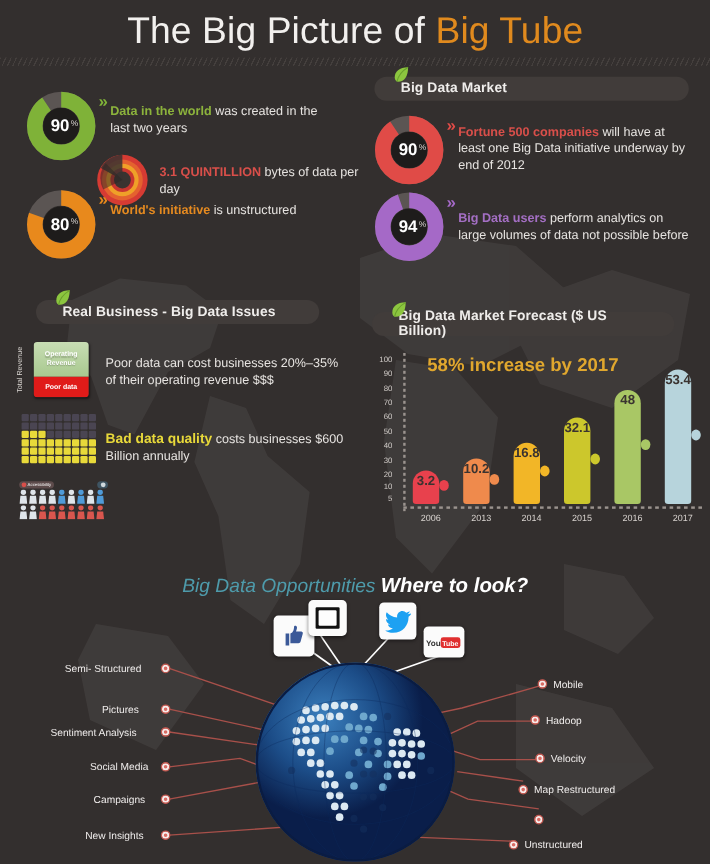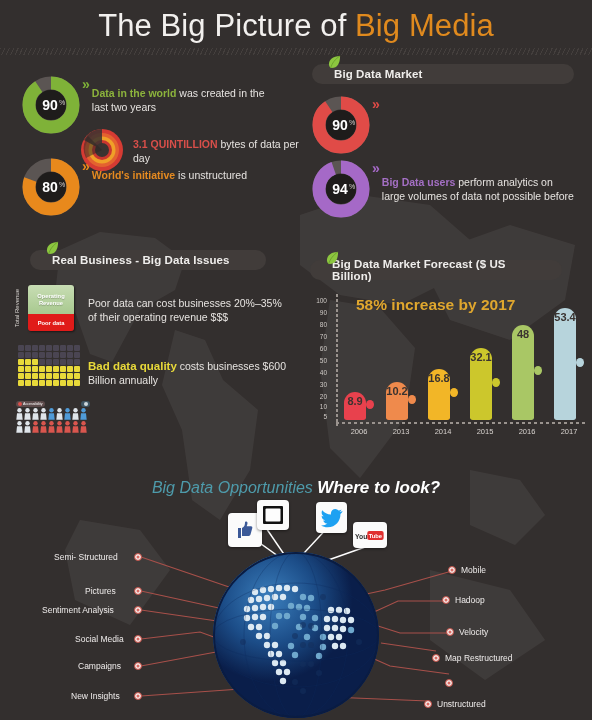--- a/index.html
+++ b/index.html
@@ -118,21 +118,21 @@
       <path d="M330 300 l50 8 35 40 -10 70 -45 60 -30 -30 -10 -80z"></path>
       <path d="M440 250 l70 -25 65 20 -10 55 -55 40 -60 -20 -20 -40z"></path>
       <path d="M470 470 l50 10 25 35 -30 30 -45 -20z"></path>
       <path d="M80 520 l60 10 30 40 -40 55 -55 -25 -10 -50z"></path>
       <path d="M430 570 l80 20 35 50 -60 40 -55 -40z"></path>
     </g>
   </svg>
 
   <div class="hdr">
     <h1>
-      <span>The Big Picture of </span><span class="accent">Big Media</span>
+      <span>The Big Picture of </span><span class="accent">Big Tube</span>
     </h1>
   </div>
   <div class="hatch"></div>
 
   <div class="col-l" style="top:64px;">
 
     
     <div class="row" style="margin-top:12px;">
       <svg width="58" height="58" viewBox="0 0 58 58">
         <circle cx="29" cy="29" r="22" fill="none" stroke="#5b5553" stroke-width="13"></circle>
@@ -190,20 +190,23 @@
 
     <div class="row" style="margin-top:12px;">
       <svg width="58" height="58" viewBox="0 0 58 58">
         <circle cx="29" cy="29" r="22" fill="none" stroke="#5b5553" stroke-width="13"></circle>
         <circle cx="29" cy="29" r="22" fill="none" stroke="#e04b47" stroke-width="13" stroke-dasharray="124.4 13.8" transform="rotate(-90 29 29)"></circle>
         <circle cx="29" cy="29" r="15" fill="#1e1c1b"></circle>
         <text x="28" y="33.5" text-anchor="middle" font-family="Liberation Sans, sans-serif" font-size="14" font-weight="700" fill="#ffffff">90</text>
         <text x="40" y="29" text-anchor="middle" font-family="Liberation Sans, sans-serif" font-size="7" fill="#d8d4d1">%</text>
       </svg>
       <div class="chev" style="color:#e04b47;">»</div>
+      <div class="txt" style="width:196px; padding-top:7px;">
+        <span class="hl-red">Fortune 500 companies</span><span> will have at least one Big Data initiative underway by end of 2012</span>
+      </div>
     </div>
 
     <div class="row" style="margin-top:6px;">
       <svg width="58" height="58" viewBox="0 0 58 58">
         <circle cx="29" cy="29" r="22" fill="none" stroke="#5b5553" stroke-width="13"></circle>
         <circle cx="29" cy="29" r="22" fill="none" stroke="#a569c7" stroke-width="13" stroke-dasharray="129.9 8.3" transform="rotate(-90 29 29)"></circle>
         <circle cx="29" cy="29" r="15" fill="#1e1c1b"></circle>
         <text x="28" y="33.5" text-anchor="middle" font-family="Liberation Sans, sans-serif" font-size="14" font-weight="700" fill="#ffffff">94</text>
         <text x="40" y="29" text-anchor="middle" font-family="Liberation Sans, sans-serif" font-size="7" fill="#d8d4d1">%</text>
       </svg>
@@ -415,21 +418,21 @@
         <div class="ytick" style="top:90px;">30</div>
         <div class="ytick" style="top:102px;">20</div>
         <div class="ytick" style="top:112px;">10</div>
         <div class="ytick" style="top:122px;">5</div>
       </div>
       <div class="ydots" style="height:132px;"></div>
       <div class="xdots" style="top:128px;"></div>
 
       <div class="bars">
         <div class="barwrap">
-          <div class="bar" style="height:28px; background:#e8414d;">8.9</div>
+          <div class="bar" style="height:28px; background:#e8414d;">3.2</div>
           <div class="dot" style="background:#e8414d;"></div>
         </div>
         <div class="barwrap">
           <div class="bar" style="height:38px; background:#ef8a4c;">10.2</div>
           <div class="dot" style="background:#ef8a4c;"></div>
         </div>
         <div class="barwrap">
           <div class="bar" style="height:51px; background:#f2b627;">16.8</div>
           <div class="dot" style="background:#f2b627;"></div>
         </div>

